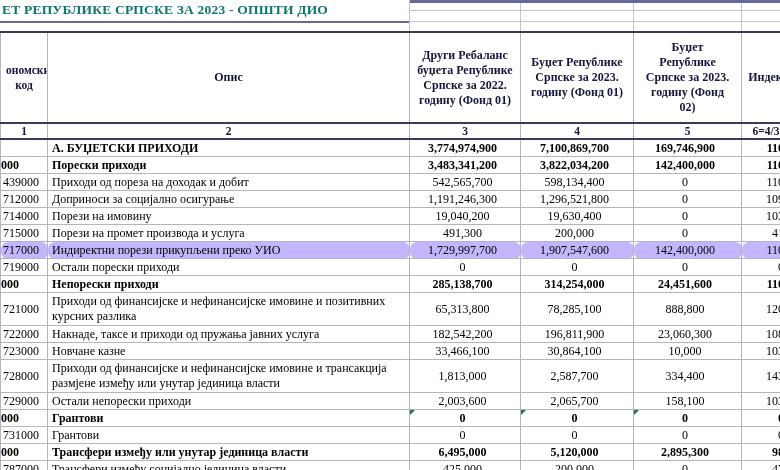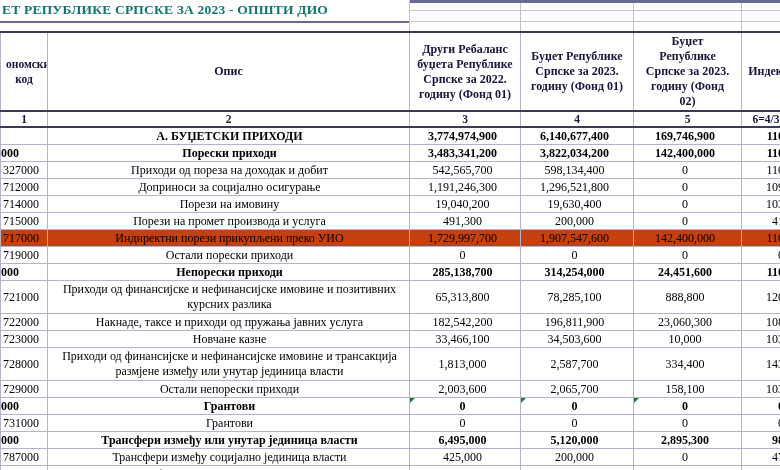--- a/index.html
+++ b/index.html
@@ -24,34 +24,34 @@
   }
   col.c-code{width:47px;} col.c-desc{width:362px;} col.c-v3{width:111px;}
   col.c-v4{width:113px;} col.c-v5{width:108px;} col.c-idx{width:49px;}
   th,td{border:1px solid #b4b4c8;overflow:hidden;}
   thead th{
     height:74px;vertical-align:middle;text-align:center;
     font-weight:bold;font-size:12px;line-height:1.25;color:#15153d;
     padding:1px 4px;border-bottom:2px solid #3a3a5a;
   }
   thead th.h-code{padding:1px 5px;font-size:11.5px;}
-  thead th.h-v5{padding:1px 10px;margin-top:24px;}
+  thead th.h-v5{padding:7px 10px;margin-top:24px;}
   thead th.h-idx{padding:1px 0 1px 4px;}
   tr.numrow th{
     height:12px;font-weight:bold;font-size:11.5px;text-align:center;
     padding:0;border-bottom:2px solid #3a3a5a;color:#15153d;
   }
   tbody td{height:16px;font-size:12px;padding:0 2px;vertical-align:middle;position:relative;}
   td.code{text-align:right;padding-right:20px;}
-  td.desc{text-align:center;padding-left:4px;line-height:1.25;}
+  td.desc{text-align:left;padding-left:4px;line-height:1.25;}
   td.num{text-align:center;padding-right:7px;}
   td.idx{text-align:right;padding-right:6px;}
   tr.bold td{font-weight:bold;}
   tr.bold td.code{text-align:left;padding-left:0;}
-  tr.hl td{background:#c2410c;}
+  tr.hl td{background:#c4b5fd;border-radius:7px;}
   tr.tall td{height:32px;}
   .flag-tri{
     position:absolute;top:0;left:0;width:0;height:0;
     border-top:5px solid #1f7a33;border-right:5px solid transparent;
   }
 </style>
 </head>
 <body>
 
 <div class="sheet-title">ЕТ РЕПУБЛИКЕ СРПСКЕ ЗА 2023 - ОПШТИ ДИО</div>
@@ -89,34 +89,34 @@
       <th>4</th>
       <th>5</th>
       <th>6=4/3</th>
     </tr>
   </thead>
   <tbody id="tbody">
       <tr class="bold">
     <td class="code"></td>
     <td class="desc">А. БУЏЕТСКИ ПРИХОДИ</td>
     <td class="num">3,774,974,900</td>
-    <td class="num">6,140,677,400</td>
+    <td class="num">7,100,869,700</td>
     <td class="num">169,746,900</td>
     <td class="idx">110</td>
   </tr>
       <tr class="bold">
     <td class="code">000</td>
     <td class="desc">Порески приходи</td>
     <td class="num">3,483,341,200</td>
     <td class="num">3,822,034,200</td>
     <td class="num">142,400,000</td>
     <td class="idx">110</td>
   </tr>
       <tr>
-    <td class="code">327000</td>
+    <td class="code">439000</td>
     <td class="desc">Приходи од пореза на доходак и добит</td>
     <td class="num">542,565,700</td>
     <td class="num">598,134,400</td>
     <td class="num">0</td>
     <td class="idx">110</td>
   </tr>
       <tr>
     <td class="code">712000</td>
     <td class="desc">Доприноси за социјално осигурање</td>
     <td class="num">1,191,246,300</td>
@@ -177,21 +177,21 @@
     <td class="desc">Накнаде, таксе и приходи од пружања јавних услуга</td>
     <td class="num">182,542,200</td>
     <td class="num">196,811,900</td>
     <td class="num">23,060,300</td>
     <td class="idx">108</td>
   </tr>
       <tr>
     <td class="code">723000</td>
     <td class="desc">Новчане казне</td>
     <td class="num">33,466,100</td>
-    <td class="num">34,503,600</td>
+    <td class="num">30,864,100</td>
     <td class="num">10,000</td>
     <td class="idx">103</td>
   </tr>
       <tr class="tall">
     <td class="code">728000</td>
     <td class="desc">Приходи од финансијске и нефинансијске имовине и трансакција размјене између или унутар јединица власти</td>
     <td class="num">1,813,000</td>
     <td class="num">2,587,700</td>
     <td class="num">334,400</td>
     <td class="idx">143</td>

